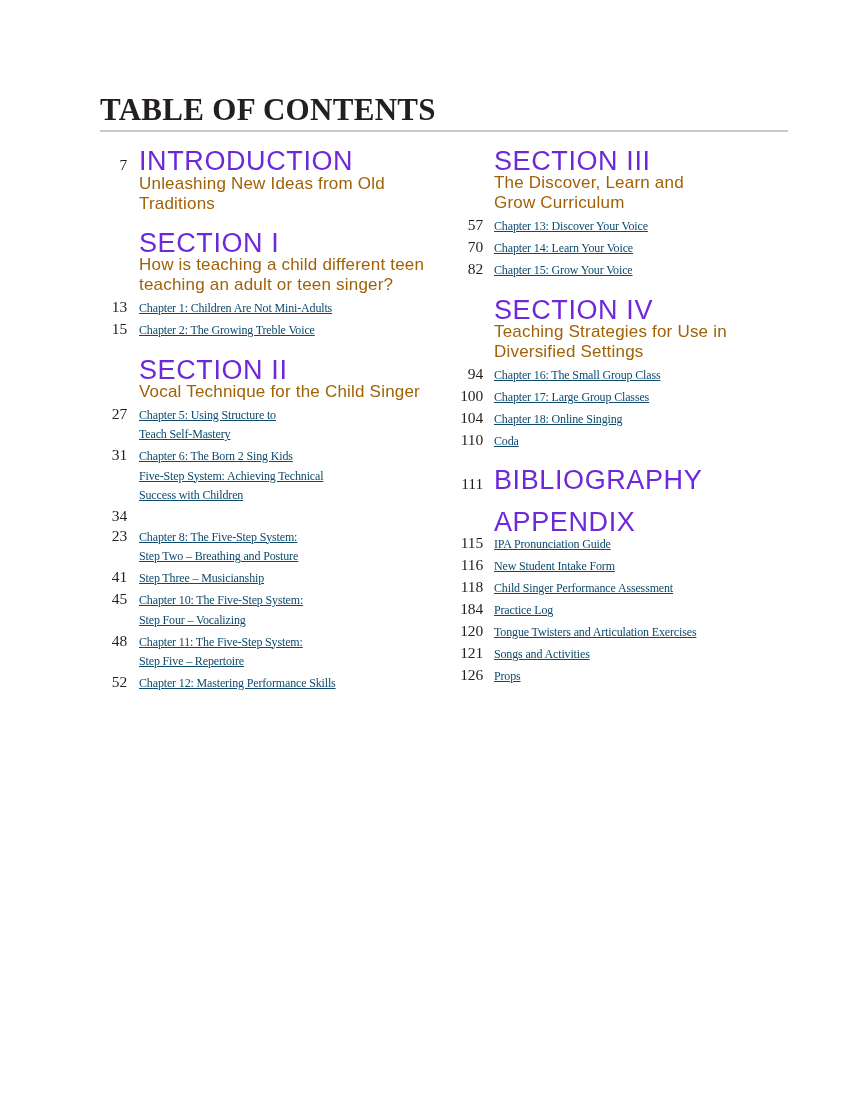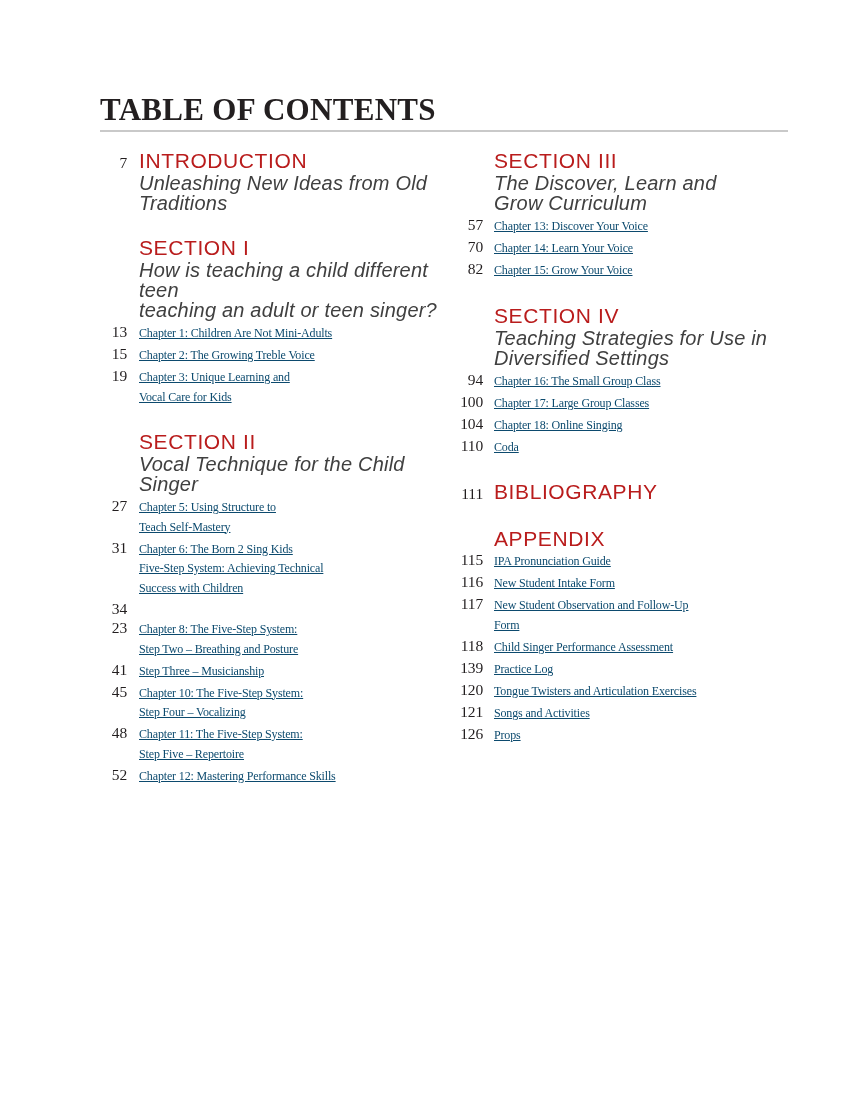--- a/index.html
+++ b/index.html
@@ -34,21 +34,21 @@
     border-top: 2px solid #c9c9c9;
     margin: 4px 0 0 0;
   }
   .columns {
     display: flex;
     margin-top: 17px;
   }
   .col-left  { width: 340px; flex: 0 0 340px; }
   .col-right { margin-left: 9px; flex: 1; }
 
-  .block { margin-top: 23px; }
+  .block { margin-top: 17px; }
   .col .block:first-child { margin-top: 0; }
   .col-right .block:last-child { }
 
   .head-row {
     display: grid;
     align-items: baseline;
   }
   .col-left  .head-row, .col-left  .entry { grid-template-columns: 27px 12px 1fr; }
   .col-right .head-row, .col-right .entry { grid-template-columns: 34px 11px 1fr; }
 
@@ -58,32 +58,31 @@
     font-family: "Liberation Serif", serif;
     font-size: 15.5px;
     color: #221e1f;
     letter-spacing: -0.15px;
   }
   .head-text, .subtitle, .entry-text { grid-column: 3; }
 
   .heading {
     font-family: "Liberation Sans", sans-serif;
     font-weight: 500;
-    font-size: 21px;
+    font-size: 27px;
     line-height: 24px;
     letter-spacing: 0.6px;
-    color: #b91c1c;
+    color: #6d28d9;
   }
   .subtitle {
     font-family: "Liberation Sans", sans-serif;
-    font-style: italic;
-    font-size: 20px;
+    font-size: 17px;
     line-height: 20px;
     letter-spacing: 0.2px;
-    color: #404040;
+    color: #a16207;
   }
   .entries { margin-top: 0; }
   .subtitle-wrap + .entries { margin-top: 3px; }
 
   .entry {
     display: grid;
     align-items: baseline;
     margin-bottom: 1.5px;
   }
   .entry-text {
@@ -134,27 +133,20 @@
               <div class="entry-text">
                 <div class="entry-line">Chapter 1: Children Are Not Mini-Adults</div>
               </div>
             </div>
             <div class="entry">
               <span class="num">15</span>
               <div class="entry-text">
                 <div class="entry-line">Chapter 2: The Growing Treble Voice</div>
               </div>
             </div>
-            <div class="entry">
-              <span class="num">19</span>
-              <div class="entry-text">
-                <div class="entry-line">Chapter 3: Unique Learning and</div>
-                <div class="entry-line">Vocal Care for Kids</div>
-              </div>
-            </div>
           </div>
         </div>
         <div class="block">
           <div class="head-row">
             <span class="num"></span>
             <span class="head-text heading">SECTION II</span>
           </div>
           <div class="head-row subtitle-wrap">
             <span class="num"></span>
             <div class="subtitle">
@@ -307,34 +299,27 @@
                 <div class="entry-line">IPA Pronunciation Guide</div>
               </div>
             </div>
             <div class="entry">
               <span class="num">116</span>
               <div class="entry-text">
                 <div class="entry-line">New Student Intake Form</div>
               </div>
             </div>
             <div class="entry">
-              <span class="num">117</span>
-              <div class="entry-text">
-                <div class="entry-line">New Student Observation and Follow-Up</div>
-                <div class="entry-line">Form</div>
-              </div>
-            </div>
-            <div class="entry">
               <span class="num">118</span>
               <div class="entry-text">
                 <div class="entry-line">Child Singer Performance Assessment</div>
               </div>
             </div>
             <div class="entry">
-              <span class="num">139</span>
+              <span class="num">184</span>
               <div class="entry-text">
                 <div class="entry-line">Practice Log</div>
               </div>
             </div>
             <div class="entry">
               <span class="num">120</span>
               <div class="entry-text">
                 <div class="entry-line">Tongue Twisters and Articulation Exercises</div>
               </div>
             </div>

